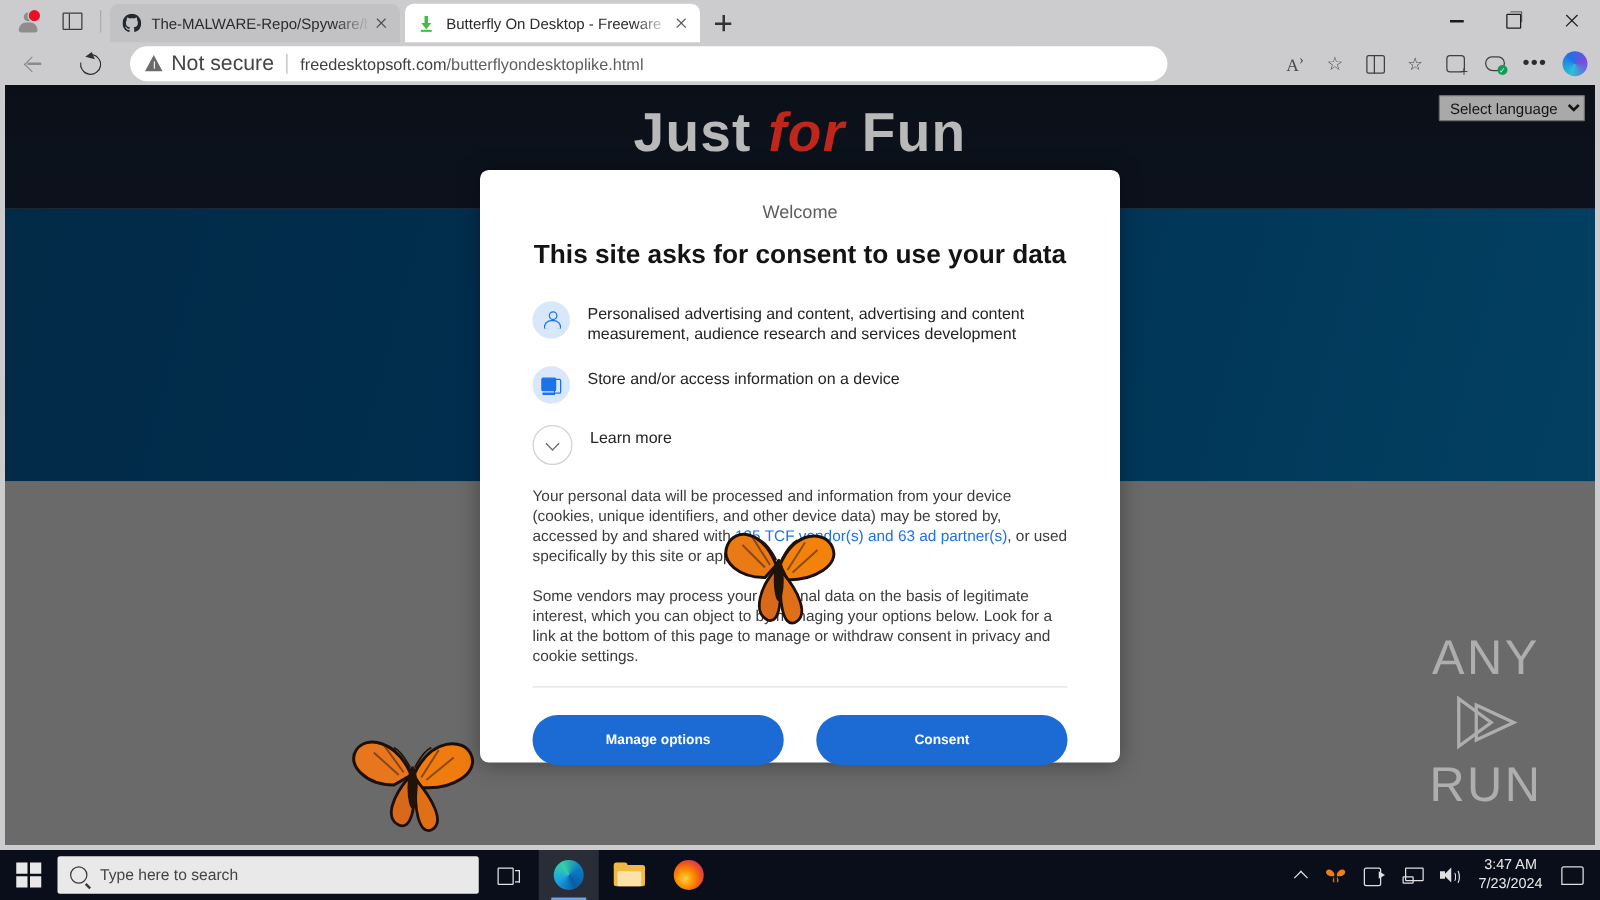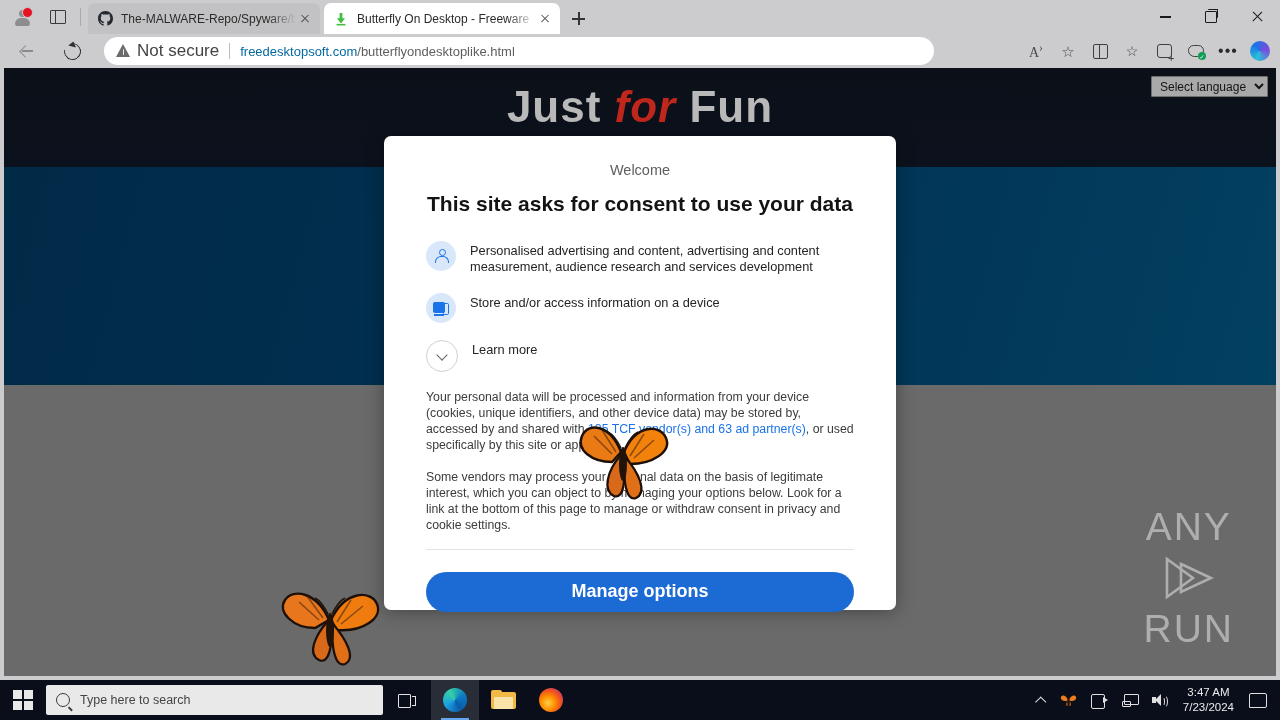--- a/index.html
+++ b/index.html
@@ -59,21 +59,21 @@
   .reload{width:15px;height:15px;border:1.6px solid #303030;border-radius:50%;border-top-color:transparent;transform:rotate(-35deg);position:relative;}
   .reload:after{content:"";position:absolute;right:-1px;top:-1px;border-left:4px solid transparent;border-right:4px solid transparent;border-bottom:5px solid #303030;transform:rotate(50deg);}
 
   .urlbar{position:absolute;left:104px;top:3px;width:830px;height:28px;background:#fff;border-radius:14px;display:flex;align-items:center;padding:0 12px;box-sizing:border-box;}
   .warn-tri{width:15px;height:14px;position:relative;flex:0 0 15px;margin-right:6px;}
   .warn-tri:before{content:"";position:absolute;left:0;top:0;border-left:7.5px solid transparent;border-right:7.5px solid transparent;border-bottom:13px solid #6b6b6b;}
   .warn-tri:after{content:"";position:absolute;left:6.6px;top:5px;width:1.7px;height:6px;background:#e9e9e9;border-radius:1px;}
   .notsecure{font-size:17px;color:#444;white-space:nowrap;}
   .url-sep{width:1px;height:16px;background:#bcbcbc;margin:0 10px;}
   .url-txt{font-size:13px;white-space:nowrap;}
-  .url-txt .host{color:#0369a1;}
+  .url-txt .host{color:#404040;}
   .url-txt .path{color:#5e5e5e;}
 
   .tb-right{position:absolute;right:4px;top:3px;height:28px;display:flex;align-items:center;}
   .tbr{width:32px;height:28px;display:flex;align-items:center;justify-content:center;}
   .read-aloud{font-size:14px;color:#4a4a4a;font-family:"Liberation Serif",serif;}
   .star{color:#4a4a4a;font-size:15px;line-height:1;}
   .split{width:13px;height:13px;border:1.4px solid #3f3f3f;border-radius:2px;position:relative;}
   .split:before{content:"";position:absolute;left:5px;top:-1px;bottom:-1px;width:1.4px;background:#3f3f3f;}
   .collect{color:#3f3f3f;font-size:14px;line-height:1;}
   .tabgrp{width:13px;height:12px;border:1.4px solid #3f3f3f;border-radius:3px;position:relative;}
@@ -117,21 +117,21 @@
   .device-ic .base{position:absolute;left:1px;bottom:-2px;width:10px;height:1.4px;background:#1a73e8;}
   .device-ic .phone{position:absolute;right:0;top:1px;width:4px;height:10px;border:1.4px solid #1a73e8;border-radius:1.5px;}
   .chev-ic{width:11px;height:11px;position:relative;}
   .chev-ic:before{content:"";position:absolute;left:1px;top:1px;width:7px;height:7px;border-right:1.5px solid #5f6368;border-bottom:1.5px solid #5f6368;transform:rotate(45deg);}
 
   .d-body{padding:0 42px;margin-top:6px;}
   .d-para{font-size:12.3px;color:#3c3c3c;line-height:1.32;margin:0 0 15px;}
   .d-link{color:#1a73e8;text-decoration:none;}
   .d-divider{margin:6px 42px 0;height:1px;background:#e3e3e3;}
   .d-actions{display:flex;justify-content:center;gap:26px;padding:22px 42px 0;}
-  .btn{flex:1 1 0;height:40px;border:0;border-radius:22px;background:#1c6ad4;color:#fff;font-size:18px;font-weight:700;font-family:"Liberation Sans",sans-serif;cursor:pointer;}
+  .btn{flex:1 1 0;height:40px;border:0;border-radius:22px;background:#1c6ad4;color:#fff;font-size:11px;font-weight:700;font-family:"Liberation Sans",sans-serif;cursor:pointer;}
 
   
   .taskbar{position:absolute;left:0;bottom:0;width:1280px;height:40px;background:#0a0e1a;display:flex;align-items:center;}
   .start{width:46px;height:40px;display:flex;align-items:center;justify-content:center;}
   .win-logo{display:grid;grid-template-columns:9px 9px;grid-template-rows:9px 9px;gap:2px;}
   .win-logo i{background:#e8e8e8;display:block;}
   .searchbox{width:337px;height:30px;background:#e9e9ea;border-radius:2px;display:flex;align-items:center;padding:0 10px;box-sizing:border-box;}
   .mag{width:12px;height:12px;border:1.5px solid #3a3a3a;border-radius:50%;position:relative;flex:0 0 12px;margin-right:10px;}
   .mag:after{content:"";position:absolute;right:-4px;bottom:-3px;width:5px;height:1.5px;background:#3a3a3a;transform:rotate(45deg);}
   .search-ph{font-size:12.5px;color:#444;}
@@ -339,20 +339,21 @@
 
     <div class="d-body">
       <p class="d-para"><span>Your personal data will be processed and information from your device (cookies, unique identifiers, and other device data) may be stored by, accessed by and shared with </span><a class="d-link" href="#">135 TCF vendor(s) and 63 ad partner(s)</a><span>, or used specifically by this site or app.</span></p>
       <p class="d-para">Some vendors may process your personal data on the basis of legitimate interest, which you can object to by managing your options below. Look for a link at the bottom of this page to manage or withdraw consent in privacy and cookie settings.</p>
     </div>
 
     <div class="d-divider"></div>
 
     <div class="d-actions">
       <button class="btn">Manage options</button>
+      <button class="btn">Consent</button>
     </div>
   </div>
 
   <span class="bfly" style="left:566px;top:412px;">
     <svg width="115" height="92" viewBox="0 0 115 92">
       <g>
         <path d="M55 40 C44 12 22 10 16 24 C10 38 26 50 46 50 Z" fill="#ea7a14" stroke="#1d1008" stroke-width="2.4"></path>
         <path d="M58 40 C70 12 94 12 100 26 C106 40 86 52 64 52 Z" fill="#f2820c" stroke="#1d1008" stroke-width="2.4"></path>
         <path d="M54 44 C42 58 36 78 48 84 C58 88 60 66 57 48 Z" fill="#d8691a" stroke="#1d1008" stroke-width="2.2"></path>
         <path d="M60 46 C72 60 82 80 70 86 C60 90 57 68 59 48 Z" fill="#e07018" stroke="#1d1008" stroke-width="2.2"></path>

